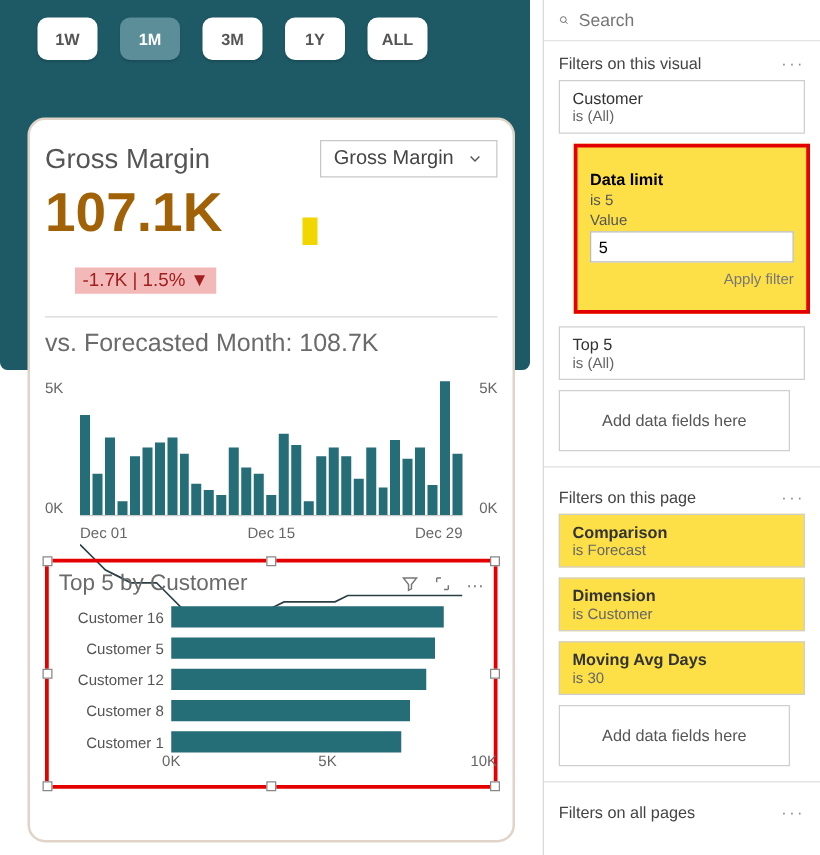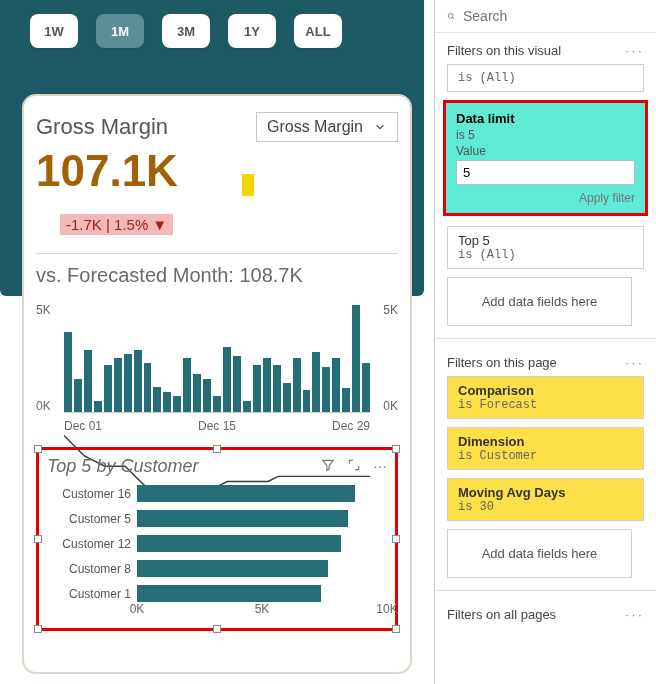--- a/index.html
+++ b/index.html
@@ -38,21 +38,21 @@
   
   .col-chart { position: relative; height: 130px; margin-top: 16px; }
   .axis-label { position:absolute; font-size:12px; color:#666; }
   .col-plot { position:absolute; left:28px; right:28px; top:0; bottom:20px; border-bottom:1px solid #ccc;
               display:flex; align-items:flex-end; gap:2px; }
   .col-plot .bar { flex:1; background:#256d77; }
   .trend { position:absolute; left:28px; right:28px; top:0; bottom:20px; pointer-events:none; }
 
   
   .hl-box { border:3px solid #e40000; margin-top:14px; padding:6px 8px 8px 8px; }
-  .hl-head { display:flex; align-items:center; justify-content:space-between;font-style:italic; }
+  .hl-head { display:flex; align-items:flex-end; justify-content:space-between; }
   .hl-title { font-size:18px; color:#6a6a6a; }
   .hl-icons { display:flex; gap:12px; color:#777; }
   .hl-icons span { font-size:14px; cursor:pointer; }
 
   .hbar-row { display:grid; grid-template-columns:84px 1fr; align-items:center;
               font-size:12px; color:#555; margin-top:8px; gap:6px; }
   .hbar-label { text-align:right; }
   .hbar { height:17px; background:#256d77; }
   .hbar-axis { position:relative; height:18px; margin-left:90px; }
   .hbar-axis span { position:absolute; font-size:12px; color:#666; transform:translateX(-50%); }
@@ -65,25 +65,25 @@
   .search { display:flex; align-items:flex-start; gap:8px; padding:8px 12px; border-bottom:1px solid #e3e3e3; }
   .search svg { width:16px; height:16px; color:#555; }
   .search input { border:none; outline:none; font-size:14px; flex:1; }
 
   .section-head { display:flex; align-items:center; justify-content:space-between;
                   padding:10px 12px 6px 12px; font-size:13px; color:#444; }
   .more { color:#888; letter-spacing:2px; cursor:pointer; }
 
   .filter-card { margin:0 12px 8px 12px; border:1px solid #cfcfcf; background:#fff;
                  padding:6px 10px; font-size:13px; color:#333; }
-  .filter-card .sub { color:#666; font-size:12px;font-family:Liberation Mono, monospace; }
+  .filter-card .sub { color:#666; font-size:12px; }
   .filter-card.lav { background:#fde047; }
 
-  .hl-filter { margin:0 8px 10px 8px; border:3px solid #e40000; padding:8px 10px;
-               background:#5eead4; }
+  .hl-filter { margin:0 8px 10px 24px; border:3px solid #e40000; padding:18px 10px;
+               background:#fde047; }
   .hl-filter .title { font-weight:600; font-size:13px; }
   .hl-filter .sub, .hl-filter .lbl { font-size:12px; color:#555; margin-top:2px;}
   .hl-filter input { width:100%; border:1px solid #bbb; padding:4px 6px; font-size:13px; margin-top:2px; background:#fff; }
   .apply { text-align:right; font-size:12px; color:#777; margin-top:6px; cursor:pointer; }
 
   .add-field { margin:6px 24px 12px 12px; border:1px solid #cfcfcf; padding:16px;
                text-align:center; font-size:13px; color:#555; cursor:pointer; }
   .pane-sep { border:none; border-top:1px solid #e0e0e0; margin:6px 0; }
 </style>
 </head>
@@ -239,20 +239,21 @@
       </svg>
     <input placeholder="Search" style="">
   </div>
 
   <div class="section-head">
     <span>Filters on this visual</span>
     <span class="more">···</span>
   </div>
 
   <div class="filter-card">
+    <div>Customer</div>
     <div class="sub">is (All)</div>
   </div>
 
   <div class="hl-filter">
     <div class="title">Data limit</div>
     <div class="sub">is 5</div>
     <div class="lbl">Value</div>
     <input value="5" style="">
     <div class="apply">Apply filter</div>
   </div>

